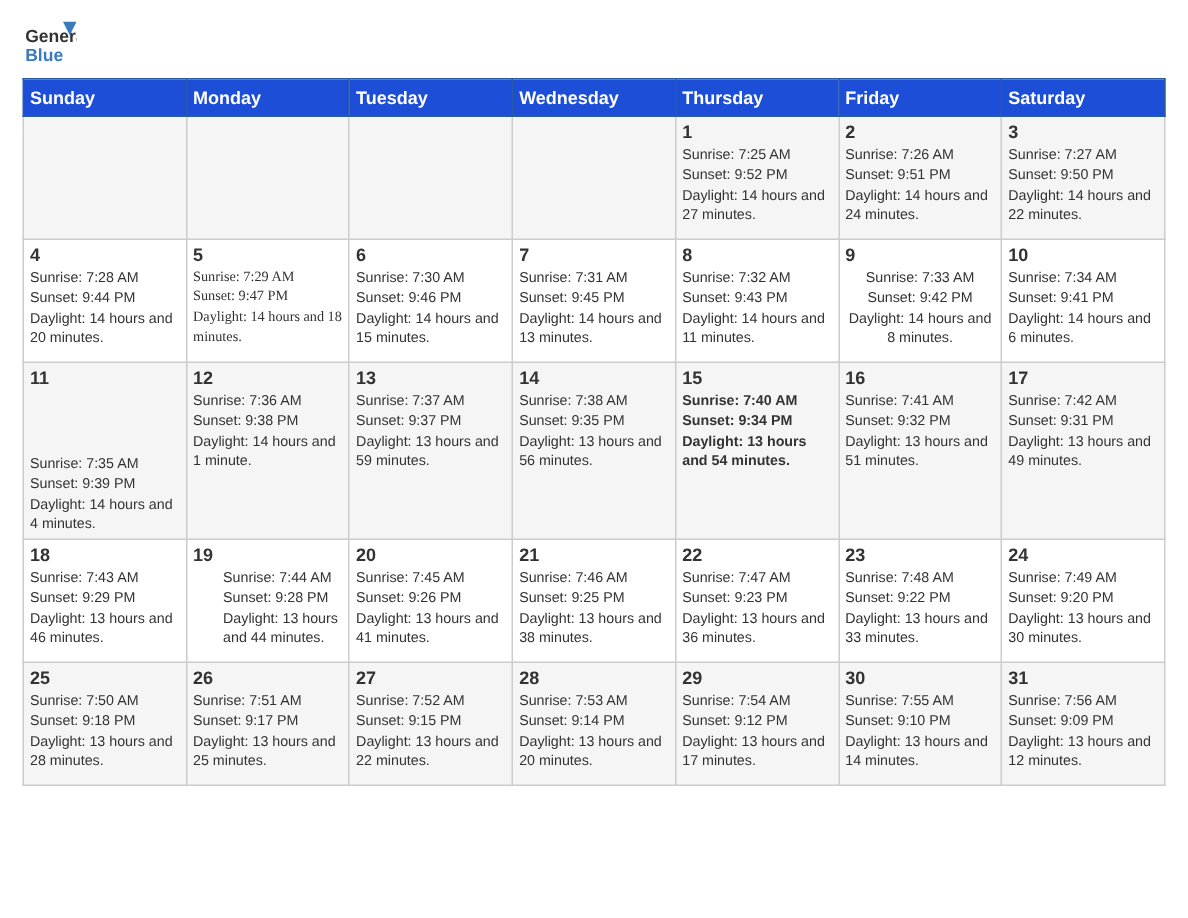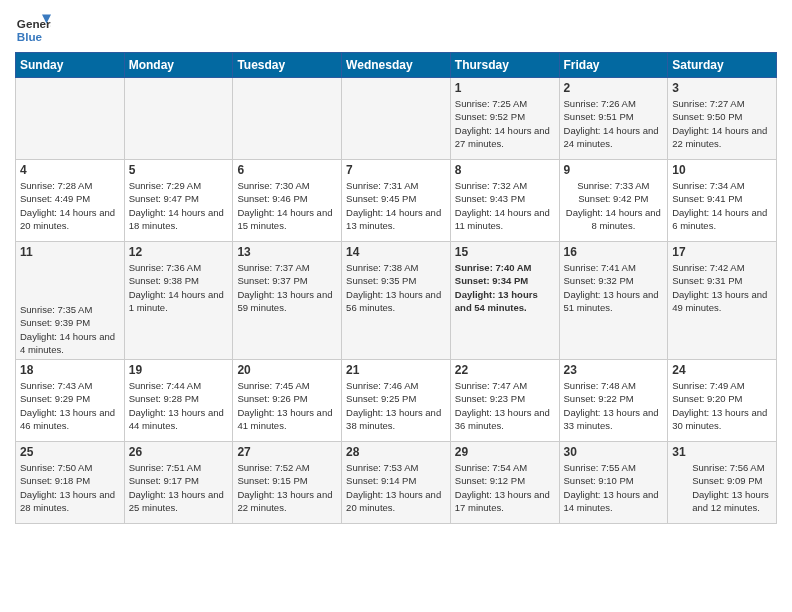--- a/index.html
+++ b/index.html
@@ -41,21 +41,21 @@
     .location-title {
       font-size: 15px;
       color: #444;
     }
     table {
       width: 100%;
       border-collapse: collapse;
       table-layout: fixed;
     }
     thead th {
-      background-color: #0369a1;
+      background-color: #1d4ed8;
       color: #fff;
       font-size: 12px;
       font-weight: bold;
       padding: 5px 4px;
       text-align: left;
       border: 1px solid #2a5a9f;
     }
     tbody td {
       border: 1px solid #ccc;
       vertical-align: top;
@@ -132,26 +132,26 @@
             <span class="day-num">3</span>
             <div class="day-info" style="white-space: pre-line;">Sunrise: 7:27 AM
 Sunset: 9:50 PM
 Daylight: 14 hours and 22 minutes.</div>
           </td>
         </tr>
         <tr>
           <td>
             <span class="day-num">4</span>
             <div class="day-info" style="white-space: pre-line;">Sunrise: 7:28 AM
-Sunset: 4:49 PM
+Sunset: 9:44 PM
 Daylight: 14 hours and 20 minutes.</div>
           </td>
           <td>
             <span class="day-num">5</span>
-            <div class="day-info" style="white-space: pre-line;">Sunrise: 7:29 AM
+            <div class="day-info" style="white-space: pre-line; font-family: Liberation Serif, serif;">Sunrise: 7:29 AM
 Sunset: 9:47 PM
 Daylight: 14 hours and 18 minutes.</div>
           </td>
           <td>
             <span class="day-num">6</span>
             <div class="day-info" style="white-space: pre-line;">Sunrise: 7:30 AM
 Sunset: 9:46 PM
 Daylight: 14 hours and 15 minutes.</div>
           </td>
           <td>
@@ -225,21 +225,21 @@
         </tr>
         <tr>
           <td>
             <span class="day-num">18</span>
             <div class="day-info" style="white-space: pre-line;">Sunrise: 7:43 AM
 Sunset: 9:29 PM
 Daylight: 13 hours and 46 minutes.</div>
           </td>
           <td>
             <span class="day-num">19</span>
-            <div class="day-info" style="white-space: pre-line;">Sunrise: 7:44 AM
+            <div class="day-info" style="white-space: pre-line; margin-left: 20px;">Sunrise: 7:44 AM
 Sunset: 9:28 PM
 Daylight: 13 hours and 44 minutes.</div>
           </td>
           <td>
             <span class="day-num">20</span>
             <div class="day-info" style="white-space: pre-line;">Sunrise: 7:45 AM
 Sunset: 9:26 PM
 Daylight: 13 hours and 41 minutes.</div>
           </td>
           <td>
@@ -299,20 +299,20 @@
 Daylight: 13 hours and 17 minutes.</div>
           </td>
           <td>
             <span class="day-num">30</span>
             <div class="day-info" style="white-space: pre-line;">Sunrise: 7:55 AM
 Sunset: 9:10 PM
 Daylight: 13 hours and 14 minutes.</div>
           </td>
           <td>
             <span class="day-num">31</span>
-            <div class="day-info" style="white-space: pre-line; margin-left: 20px;">Sunrise: 7:56 AM
+            <div class="day-info" style="white-space: pre-line;">Sunrise: 7:56 AM
 Sunset: 9:09 PM
 Daylight: 13 hours and 12 minutes.</div>
           </td>
         </tr>
       </tbody>
   </table>
 </div>
 
 </body></html>

